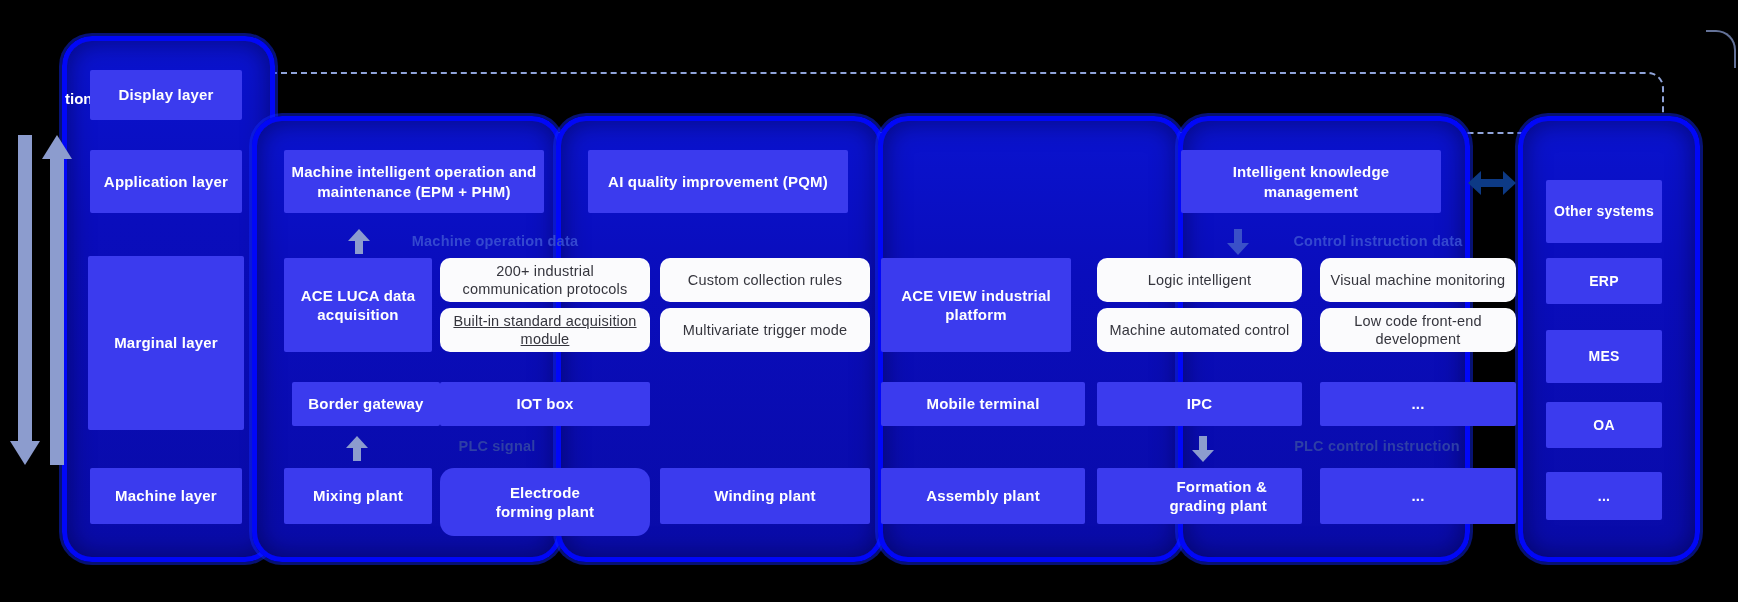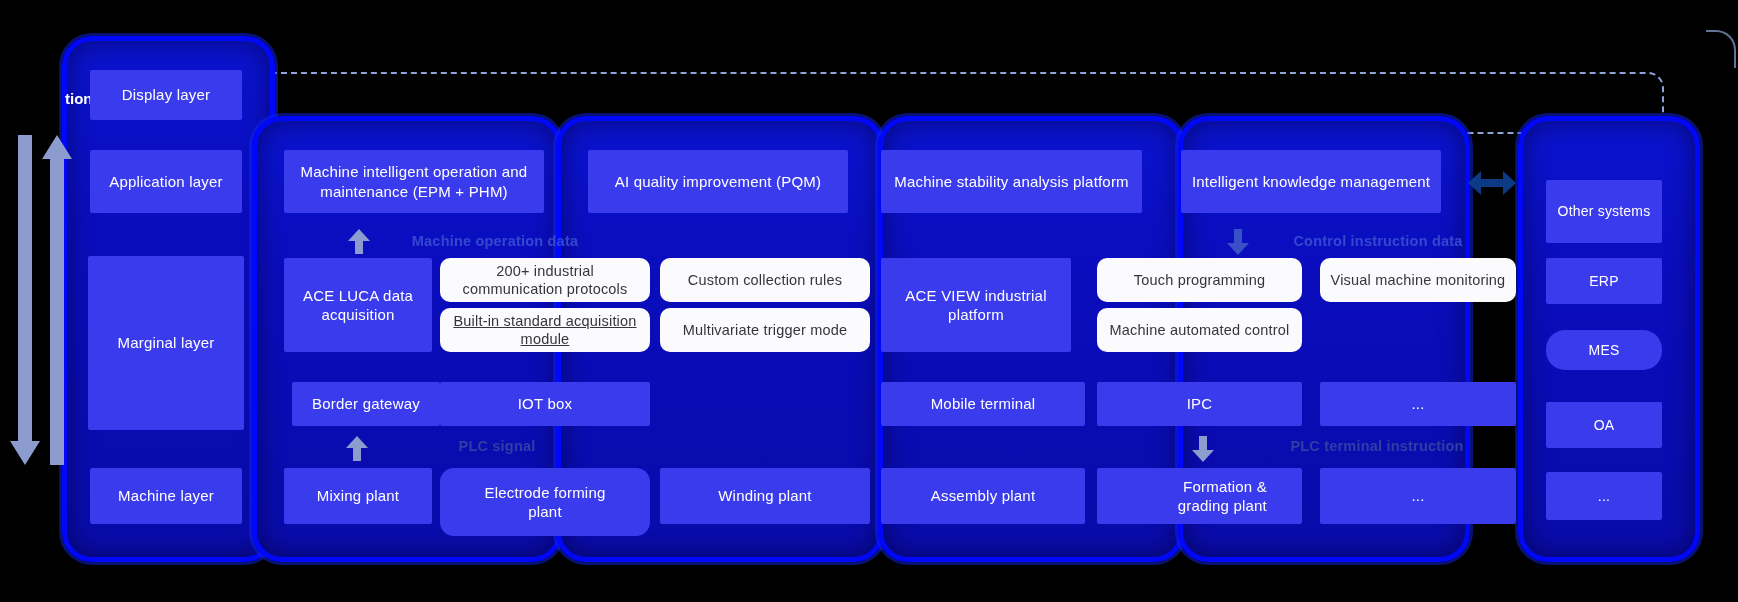--- a/index.html
+++ b/index.html
@@ -23,21 +23,21 @@
     background:linear-gradient(180deg,#0a13cf 0%,#0a0dbc 35%,#090ba8 100%);
     border:5px solid var(--outline_blue,#0107f8);
     box-shadow:0 0 0 3px rgba(16,40,255,.45), inset 0 0 26px rgba(0,0,45,.55);
   }
   
   .box{
     position:absolute;display:flex;align-items:center;justify-content:center;
     text-align:center;z-index:3;letter-spacing:.2px;padding:2px 6px;box-sizing:border-box;
   }
   .box.blue{
-    background:var(--box_blue,#3b3bee);color:#fff;font-weight:400;
+    background:var(--box_blue,#3b3bee);color:#fff;font-weight:700;
     font-size:15px;line-height:1.3;border-radius:2px;
   }
   .box.white{
     background:var(--white_box,#fbfbfd);color:#35353d;font-weight:400;
     font-size:14.5px;line-height:1.25;border-radius:10px;
   }
   .box.small{font-size:14px;}
   
   .flow-label{
     position:absolute;z-index:3;font-weight:700;font-size:14.5px;
@@ -110,21 +110,20 @@
       <div class="head"></div>
   </div>
 
   <div class="box blue" style="left:90px;top:70px;width:152px;height:50px;">Display layer</div>
   <div class="box blue" style="left:90px;top:150px;width:152px;height:63px;">Application layer</div>
   <div class="box blue" style="left:88px;top:256px;width:156px;height:174px;">Marginal layer</div>
   <div class="box blue" style="left:90px;top:468px;width:152px;height:56px;">Machine layer</div>
 
   <div class="box blue" style="left:284px;top:150px;width:260px;height:63px;">Machine intelligent operation and maintenance (EPM + PHM)</div>
   <div class="box blue" style="left:588px;top:150px;width:260px;height:63px;">AI quality improvement (PQM)</div>
-  <div class="box blue" style="left:881px;top:150px;width:261px;height:63px;">Machine stability analysis platform</div>
   <div class="box blue" style="left:1181px;top:150px;width:260px;height:63px;">Intelligent knowledge management</div>
   <div class="box blue small" style="left:1546px;top:150px;width:116px;height:63px;margin-top:30px;">Other systems</div>
 
   <div class="dbl-arrow">
     <div class="head-l"></div>
       <div class="shaft"></div>
       <div class="head-r"></div>
   </div>
 
   <div class="sm-arrow up light" style="left:348px;top:229px;">
@@ -137,43 +136,44 @@
       <div class="head"></div>
     </div>
   <div class="flow-label" style="left:1282px;top:233px;width:192px;">Control instruction data</div>
 
   <div class="box blue" style="left:284px;top:258px;width:148px;height:94px;">ACE LUCA data acquisition</div>
   <div class="box white" style="left:440px;top:258px;width:210px;height:44px;">200+ industrial communication protocols</div>
   <div class="box white" style="left:440px;top:308px;width:210px;height:44px;text-decoration:underline;">Built-in standard acquisition module</div>
   <div class="box white" style="left:660px;top:258px;width:210px;height:44px;">Custom collection rules</div>
   <div class="box white" style="left:660px;top:308px;width:210px;height:44px;">Multivariate trigger mode</div>
   <div class="box blue" style="left:881px;top:258px;width:190px;height:94px;">ACE VIEW industrial platform</div>
-  <div class="box white" style="left:1097px;top:258px;width:205px;height:44px;">Touch programming</div>
+  <div class="box white" style="left:1097px;top:258px;width:205px;height:44px;">Logic intelligent</div>
   <div class="box white" style="left:1097px;top:308px;width:205px;height:44px;">Machine automated control</div>
   <div class="box white" style="left:1320px;top:258px;width:196px;height:44px;">Visual machine monitoring</div>
+  <div class="box white" style="left:1320px;top:308px;width:196px;height:44px;">Low code front-end development</div>
   <div class="box blue small" style="left:1546px;top:258px;width:116px;height:46px;">ERP</div>
-  <div class="box blue small" style="left:1546px;top:330px;width:116px;height:40px;border-radius:19px;">MES</div>
+  <div class="box blue small" style="left:1546px;top:330px;width:116px;height:53px;">MES</div>
 
   <div class="box blue" style="left:292px;top:382px;width:148px;height:44px;">Border gateway</div>
   <div class="box blue" style="left:440px;top:382px;width:210px;height:44px;">IOT box</div>
   <div class="box blue" style="left:881px;top:382px;width:204px;height:44px;">Mobile terminal</div>
   <div class="box blue" style="left:1097px;top:382px;width:205px;height:44px;">IPC</div>
   <div class="box blue" style="left:1320px;top:382px;width:196px;height:44px;">...</div>
   <div class="box blue small" style="left:1546px;top:402px;width:116px;height:46px;">OA</div>
 
   <div class="sm-arrow up light" style="left:346px;top:436px;">
       <div class="shaft"></div>
       <div class="head"></div>
     </div>
   <div class="flow-label dim" style="left:432px;top:438px;width:130px;">PLC signal</div>
   <div class="sm-arrow down light" style="left:1192px;top:436px;">
       <div class="shaft"></div>
       <div class="head"></div>
     </div>
-  <div class="flow-label dim" style="left:1282px;top:438px;width:190px;">PLC terminal instruction</div>
+  <div class="flow-label dim" style="left:1282px;top:438px;width:190px;">PLC control instruction</div>
 
   <div class="box blue" style="left:284px;top:468px;width:148px;height:56px;">Mixing plant</div>
   <div class="box blue" style="left:440px;top:468px;width:210px;height:68px;padding:10px 40px;border-radius:14px;">Electrode forming plant</div>
   <div class="box blue" style="left:660px;top:468px;width:210px;height:56px;">Winding plant</div>
   <div class="box blue" style="left:881px;top:468px;width:204px;height:56px;">Assembly plant</div>
   <div class="box blue" style="left:1097px;top:468px;width:205px;height:56px;padding:2px 35px;text-align:right;">Formation &amp; grading plant</div>
   <div class="box blue" style="left:1320px;top:468px;width:196px;height:56px;">...</div>
   <div class="box blue small" style="left:1546px;top:472px;width:116px;height:48px;">...</div>
 
 </div>

